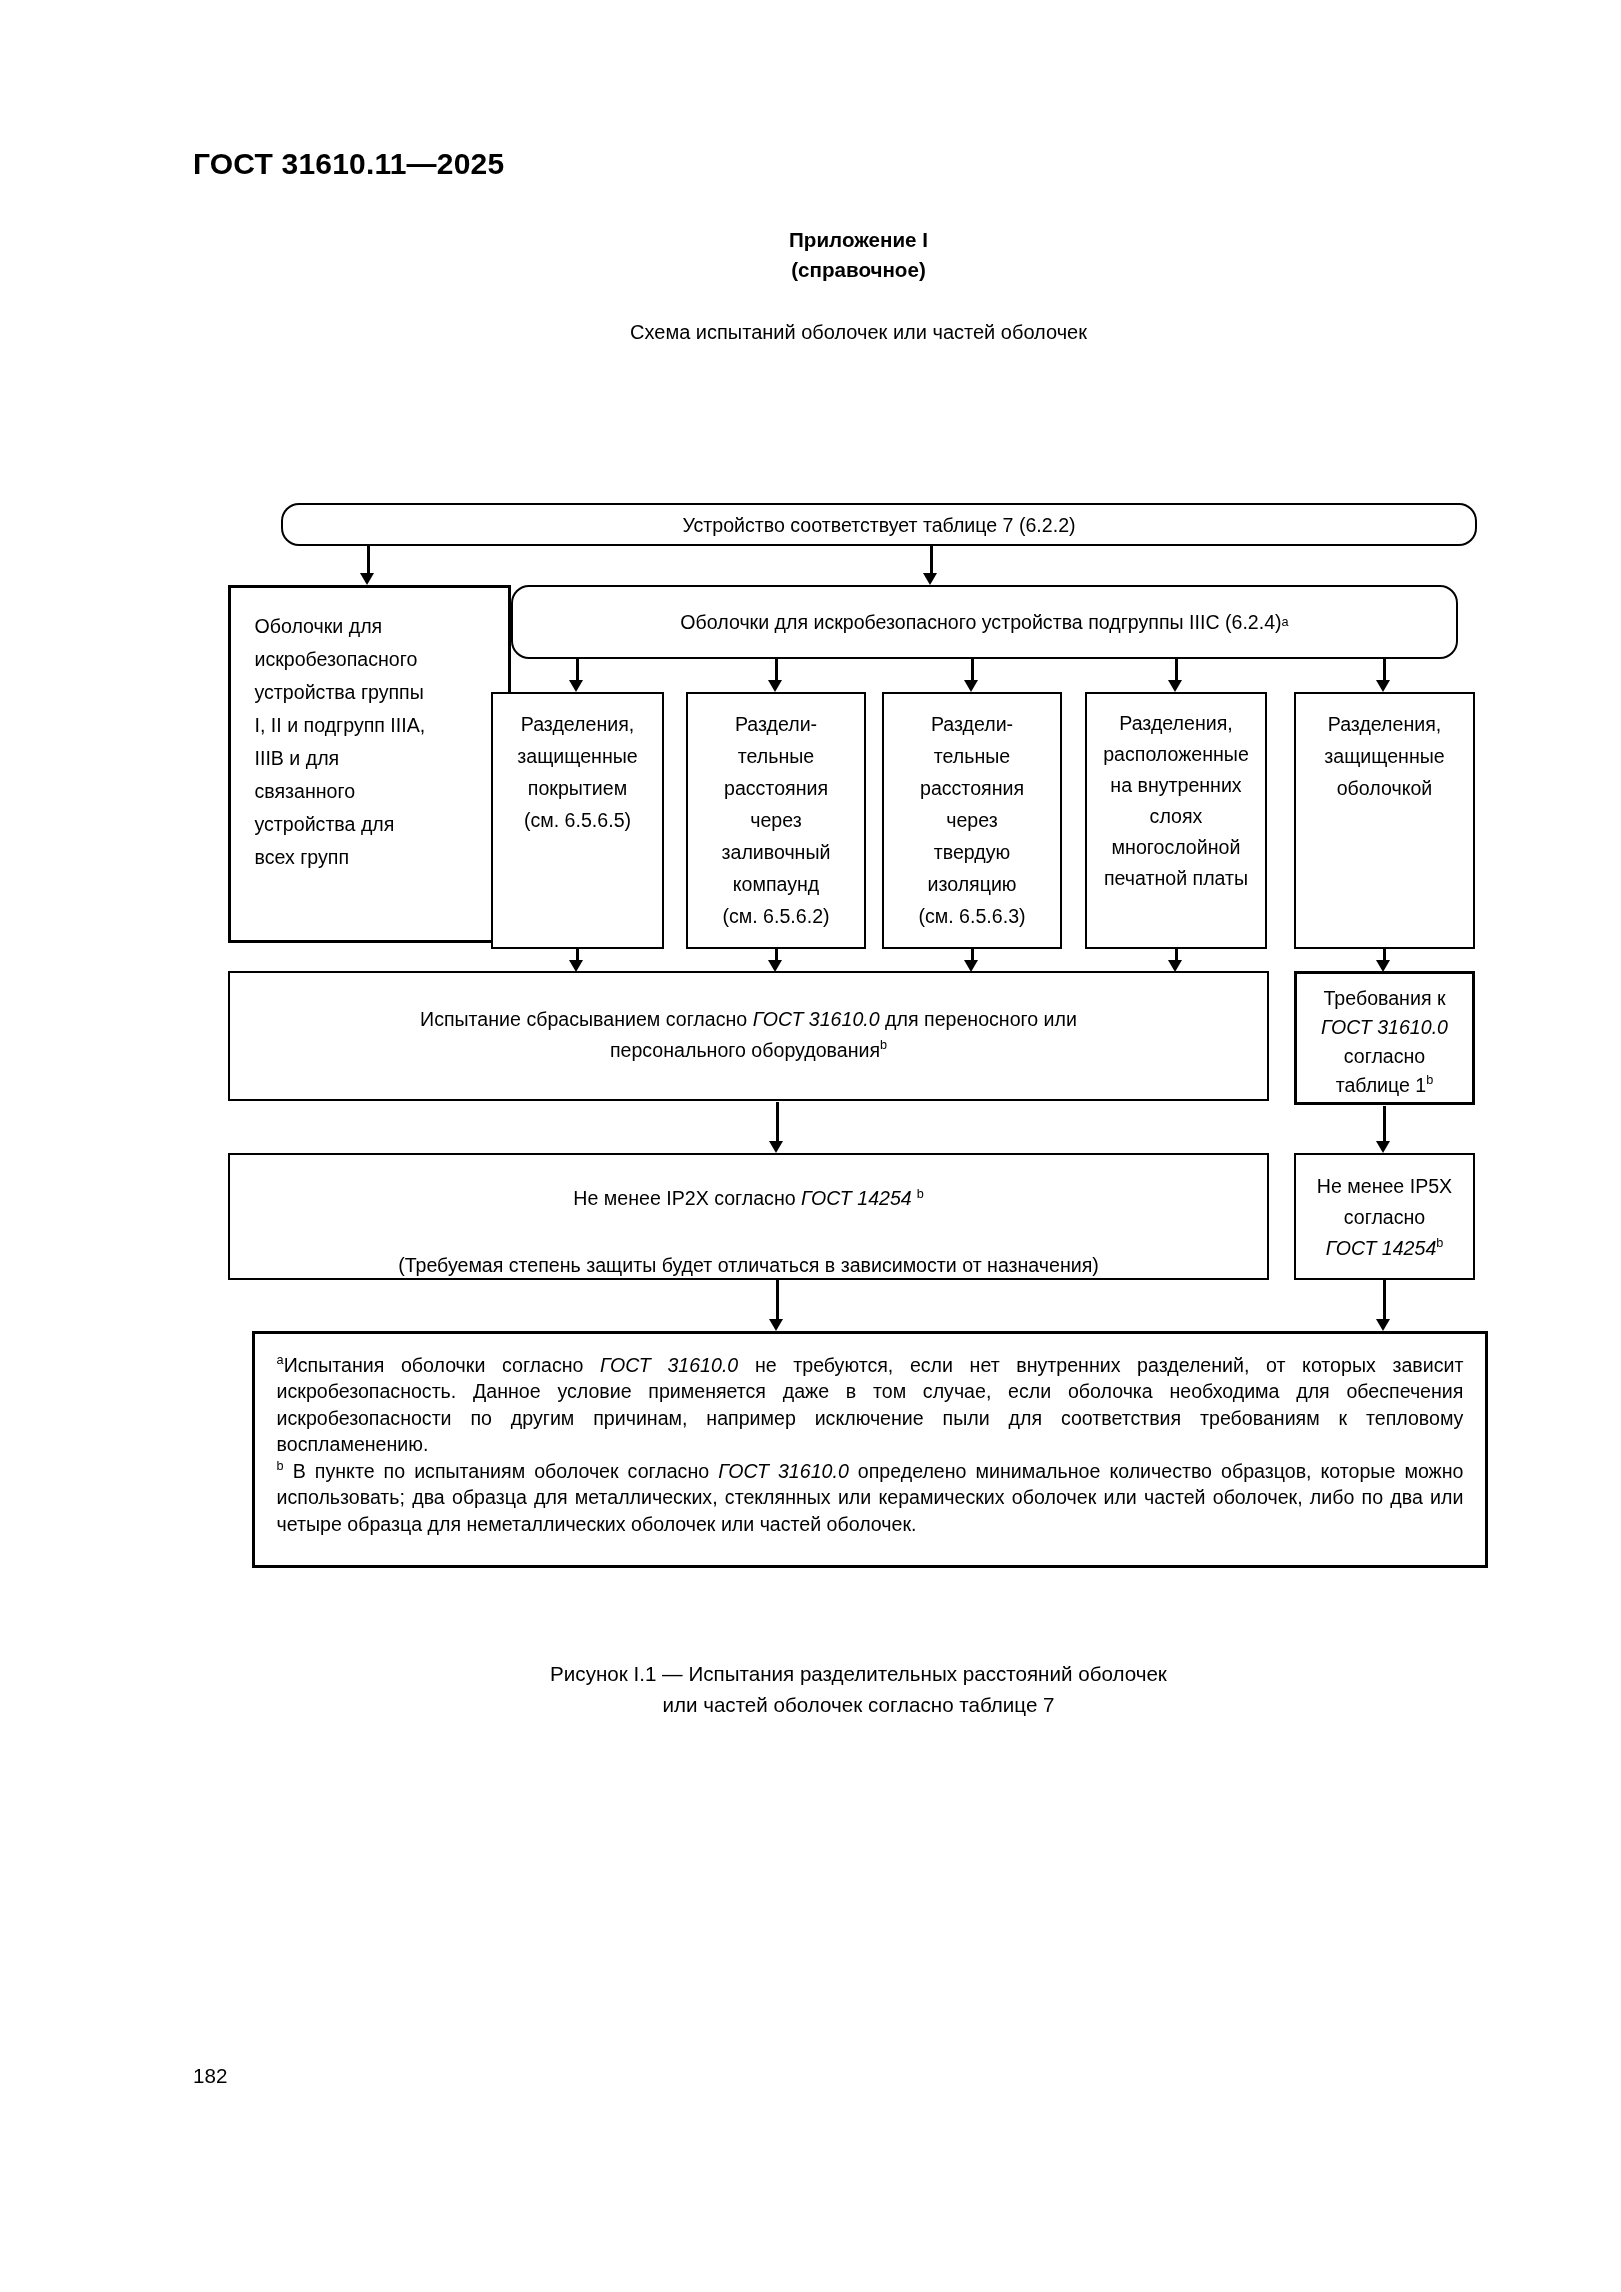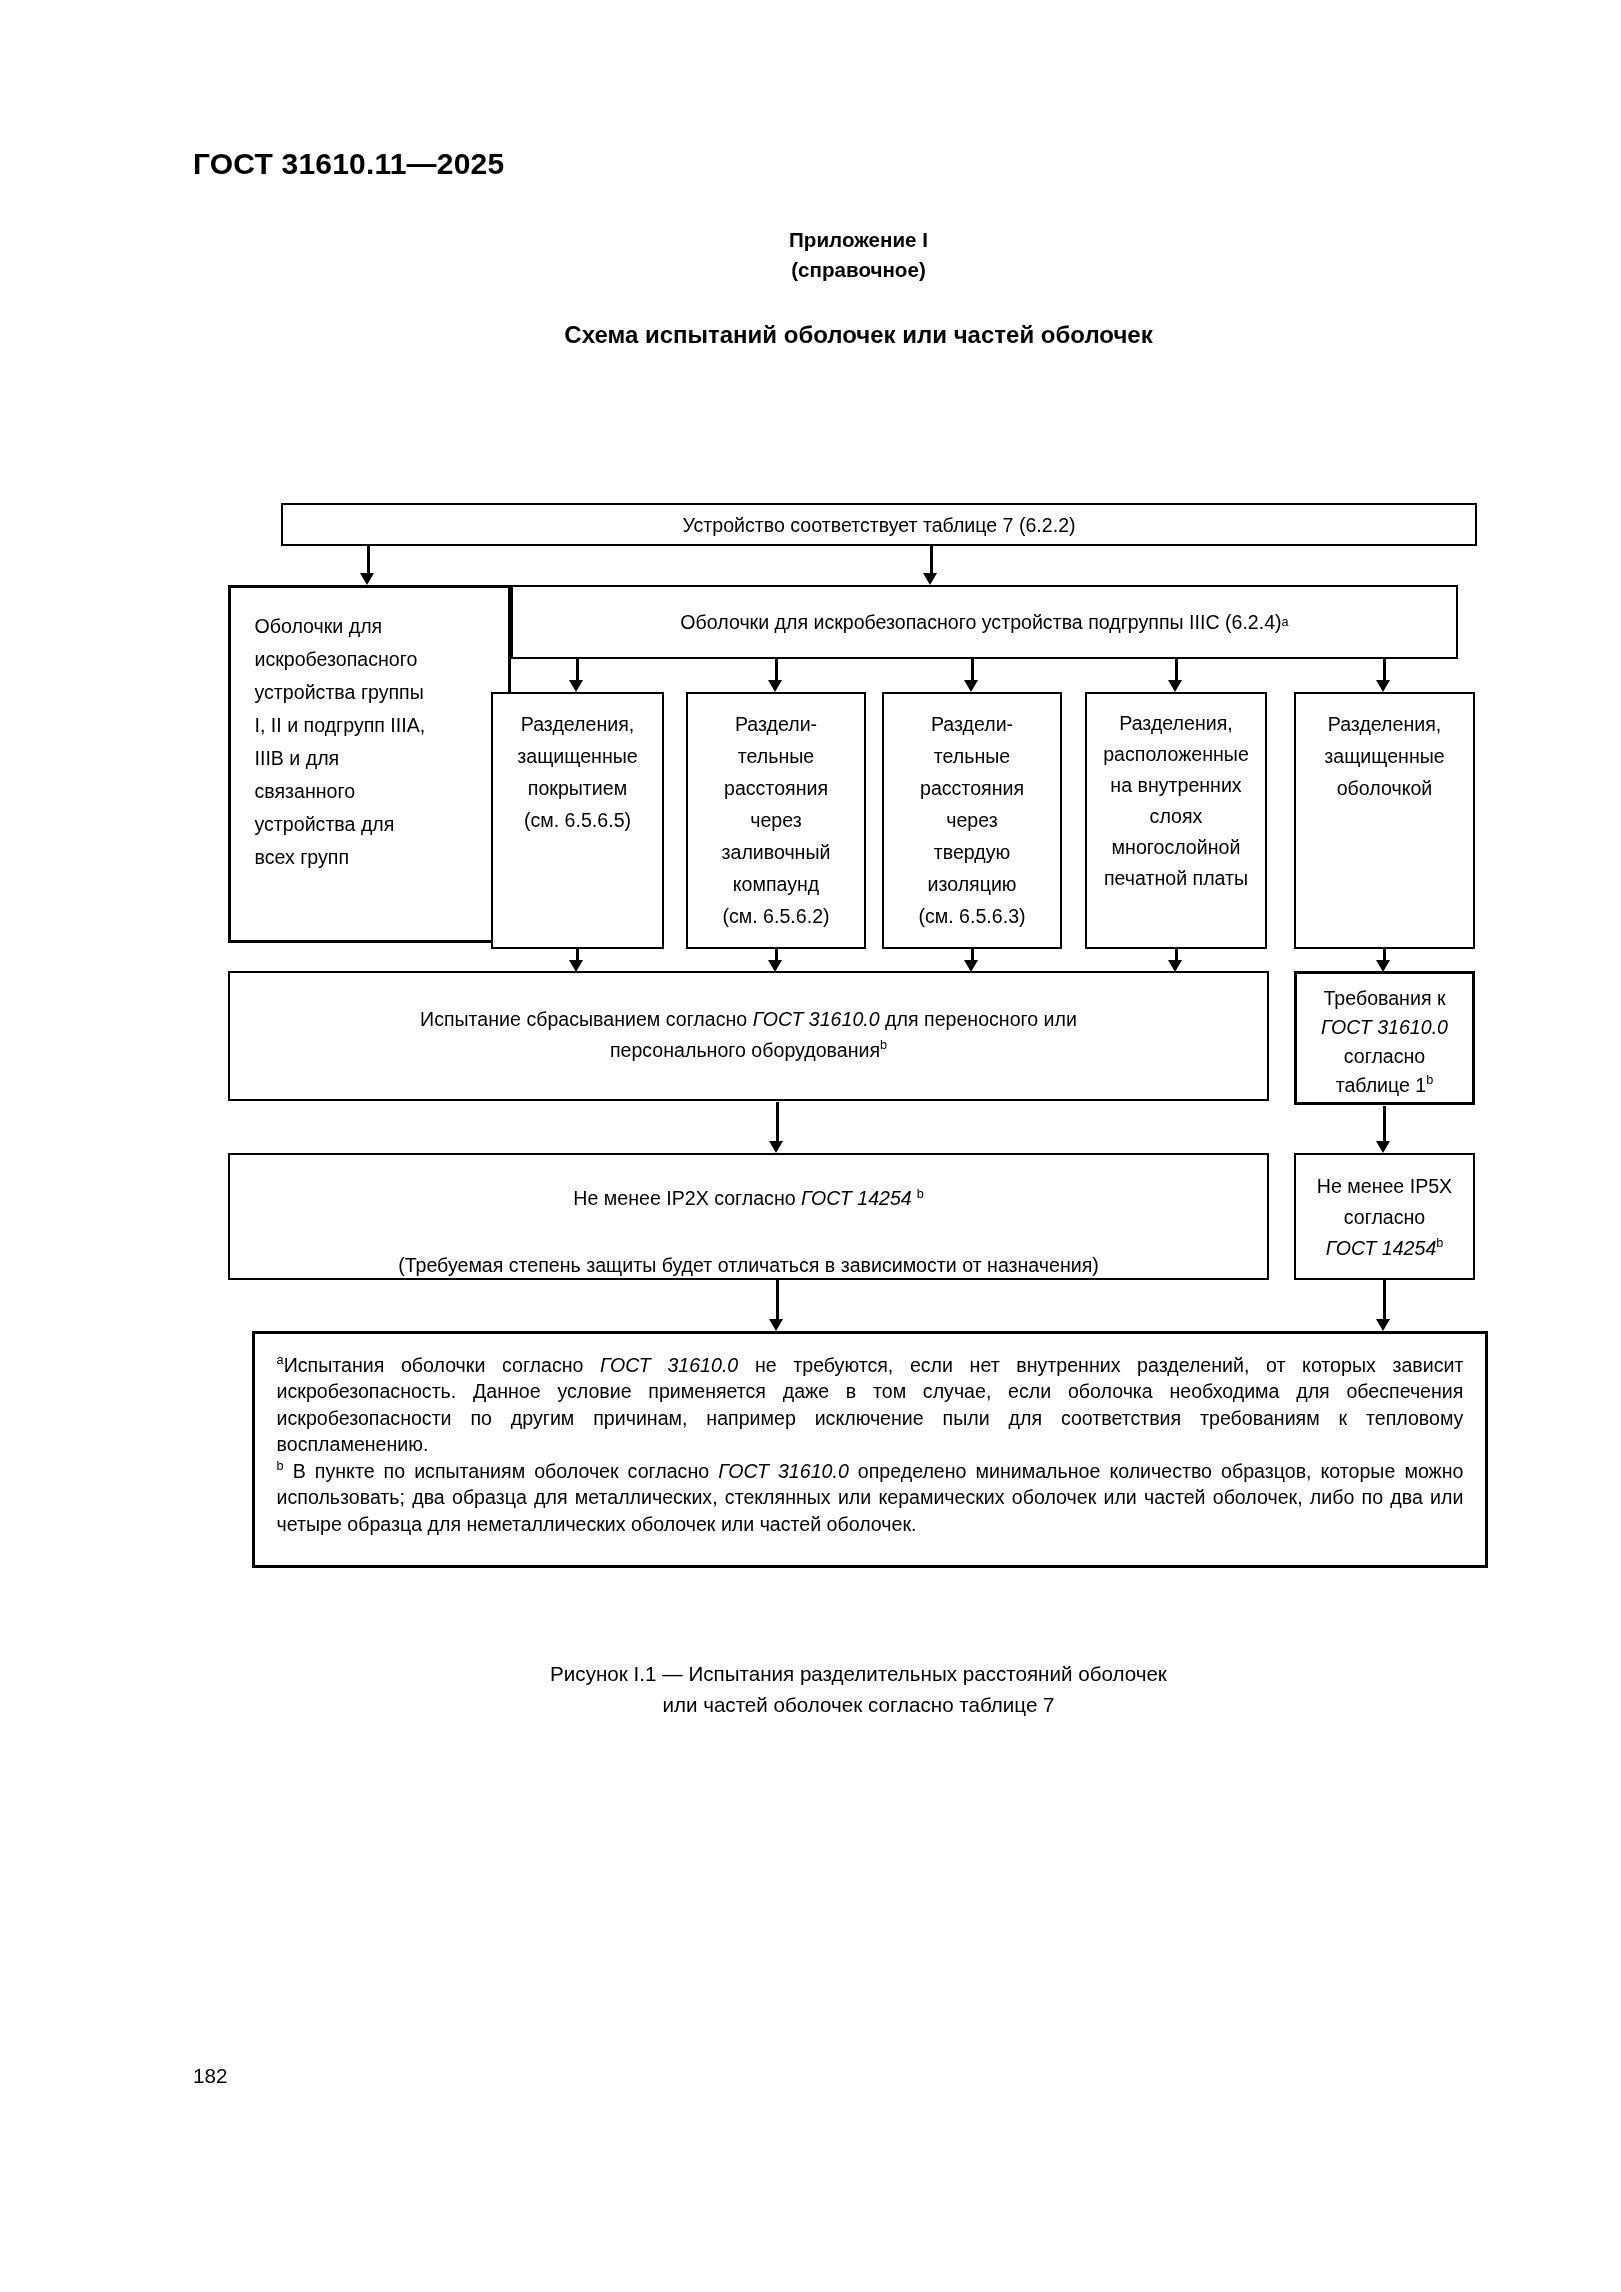--- a/index.html
+++ b/index.html
@@ -8,29 +8,29 @@
     width:1621px;height:2293px;
     background:#ffffff;
     font-family:"Liberation Sans",sans-serif;
     color:#000;
     overflow:hidden;
   }
   .abs{position:absolute;}
   .doc-header{left:193px;top:147px;font-size:30px;font-weight:bold;letter-spacing:0.2px;}
   .center-col{left:228px;width:1261px;text-align:center;}
   .appendix{top:225px;font-size:20.6px;font-weight:bold;line-height:30px;}
-  .section-title{top:321px;font-size:24px;font-weight:bold;}
+  .section-title{top:321px;font-size:20px;font-weight:normal;}
   .intro{left:193px;top:380px;width:1274px;font-size:20.6px;line-height:29px;text-align:justify;text-indent:70px;}
   .box{
     position:absolute;box-sizing:border-box;
     border:2.9px solid #000;background:#fff;
     font-size:19.6px;line-height:32px;
   }
   .box.thick{border-width:3.9px;}
-  .flex-center{display:flex;align-items:center;justify-content:center;text-align:center;}
+  .flex-center{display:flex;align-items:center;justify-content:center;text-align:center;border-radius:18px;}
   .pre{white-space:pre-line;}
   .sup{font-size:12.7px;vertical-align:super;line-height:0;font-weight:normal;}
   .sup.sp{margin-left:4.9px;}
   .gost{font-style:italic;}
   .arrow{position:absolute;width:15.7px;}
   .arrow .shaft{position:absolute;left:6.9px;top:0;width:2.9px;background:#000;}
   .arrow .head{position:absolute;left:0;bottom:0;width:0;height:0;
     border-left:7.8px solid transparent;border-right:7.8px solid transparent;border-top:12.7px solid #000;}
   .caption{top:1658px;font-size:20.6px;line-height:31px;}
   .page-num{left:193px;top:2064px;font-size:20.6px;}

